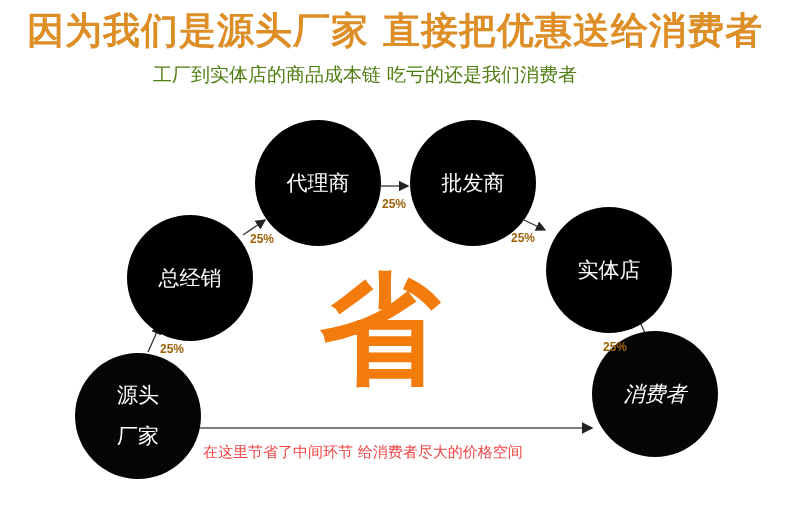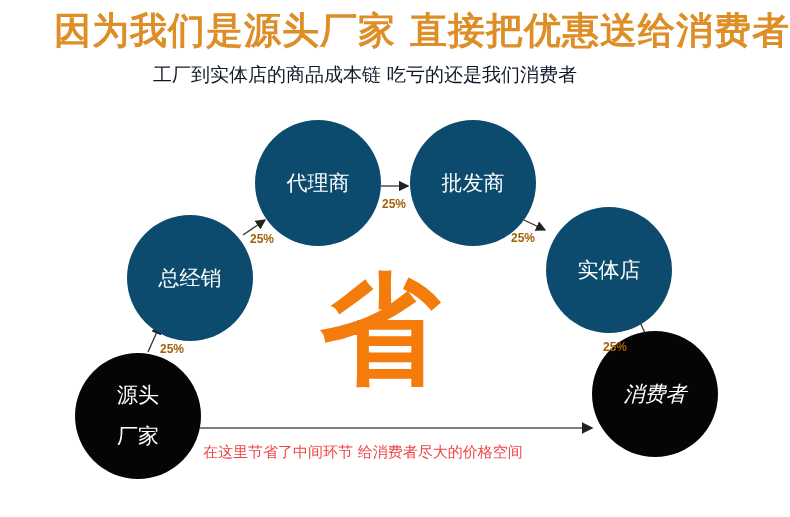--- a/index.html
+++ b/index.html
@@ -1,20 +1,20 @@
 <!DOCTYPE html>
 <html><head>
 <meta charset="utf-8">
 <style>
   html,body{margin:0;padding:0;background:#fff;}
   body{width:790px;height:517px;position:relative;overflow:hidden;font-family:"DejaVu Sans",sans-serif;}
-  .title{position:absolute;left:0;top:6px;width:790px;text-align:right;font-size:37px;font-weight:bold;color:#de8e26;letter-spacing:1px;white-space:nowrap;}
-  .subtitle{position:absolute;left:0;top:62px;width:730px;text-align:center;font-size:19px;color:#0f172a;white-space:nowrap;}
+  .title{position:absolute;left:0;top:6px;width:790px;text-align:center;font-size:37px;font-weight:bold;color:#de8e26;letter-spacing:1px;white-space:nowrap;}
+  .subtitle{position:absolute;left:0;top:62px;width:730px;text-align:center;font-size:19px;color:#4d7c0f;white-space:nowrap;}
   .node{position:absolute;border-radius:50%;display:flex;align-items:center;justify-content:center;color:#fff;font-size:21px;text-align:center;}
-  .orange{background:#0c4a6e;}
+  .orange{background:#000000;}
   .black{background:#050505;}
   .pct{position:absolute;font-size:12px;font-weight:bold;color:#a16207;font-family:"Liberation Sans",sans-serif;}
   .big{position:absolute;left:320px;top:270px;font-size:120px;font-weight:bold;color:#f47c0c;line-height:1;}
   .caption{position:absolute;left:203px;top:443px;font-size:15px;color:#ef4444;white-space:nowrap;}
   svg.lines{position:absolute;left:0;top:0;}
 </style>
 </head>
 <body>
 
 <div class="title">因为我们是源头厂家  直接把优惠送给消费者</div>

